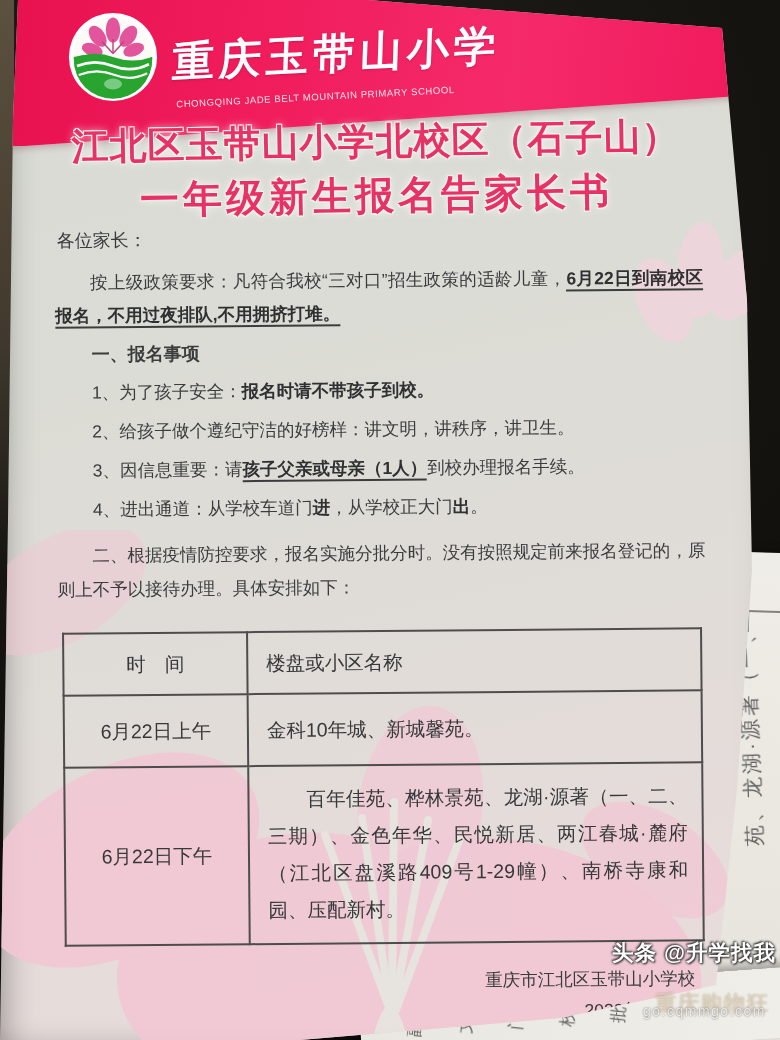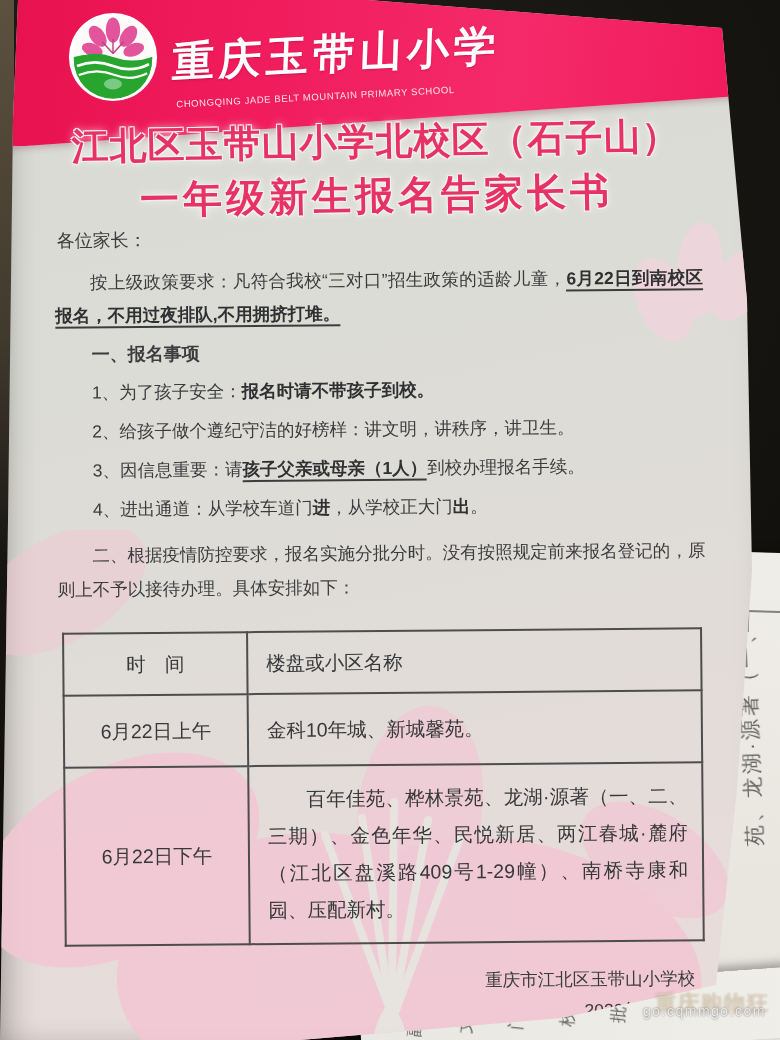--- a/index.html
+++ b/index.html
@@ -204,16 +204,17 @@
 
       <div class="signature">
         <div>重庆市江北区玉带山小学校</div>
         <div>2020年6月6日</div>
       </div>
     </div>
   </div>
 
   <div class="wm">
     <div class="faint">重庆购物狂</div>
+    <div class="main">头条 @升学找我</div>
     <div class="site">go.cqmmgo.com</div>
   </div>
 
 </div>
 
 </body></html>

